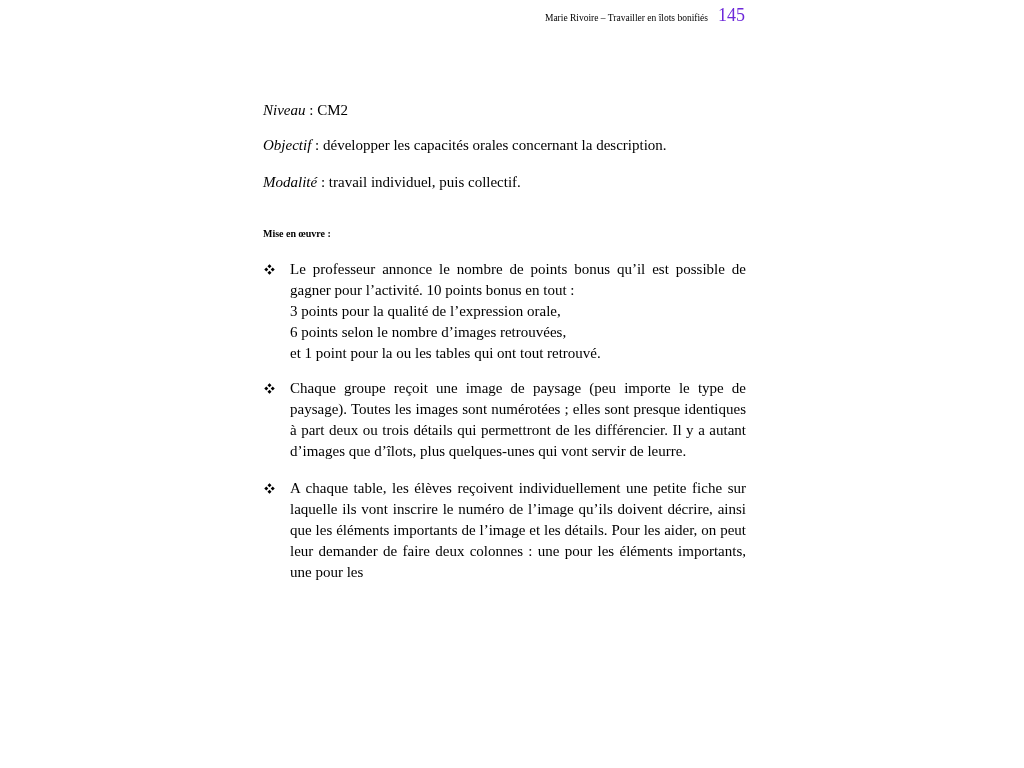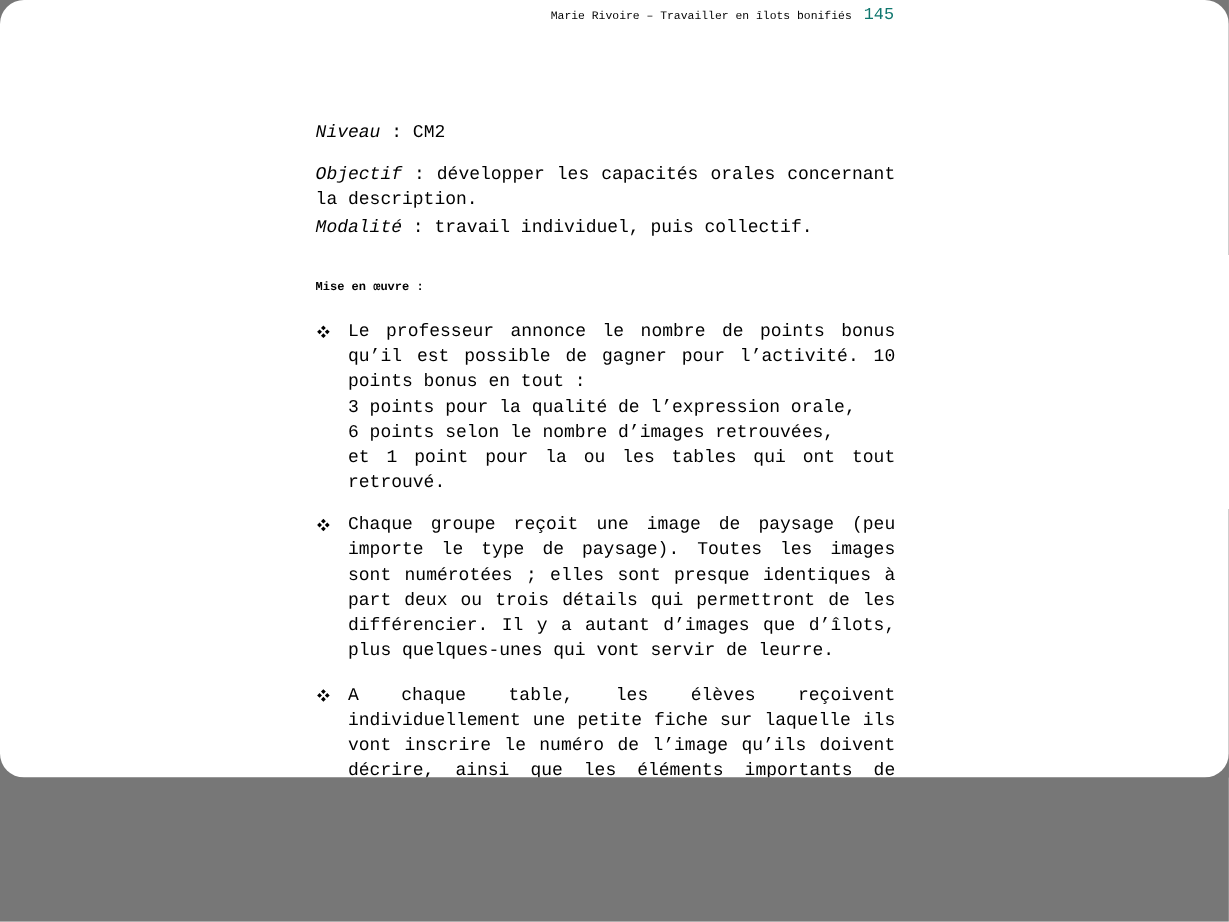--- a/index.html
+++ b/index.html
@@ -1,38 +1,37 @@
 <!DOCTYPE html>
 <html><head>
 <meta charset="utf-8">
 <style>
   * { margin: 0; padding: 0; box-sizing: border-box; }
   html, body { background: #777; }
   .page {
     position: relative;
     width: 1024px;
-    height: 648px;
+    height: 768px;
     background: #ffffff;
     overflow: hidden;
-    font-family: Liberation Mono, monospace;
+    font-family: Liberation Serif, serif;
     color: #000000;
-    border-radius: 20px;
   }
   
   .header {
     position: absolute;
     top: 5px;
     right: 279px;
     display: flex;
     align-items: baseline;
     gap: 10px;
     white-space: nowrap;
   }
   .running-title { font-size: 9.5px; color: #000; }
-  .page-number  { font-size: 14px; color: #0f766e; }
+  .page-number  { font-size: 18px; color: #6d28d9; }
   
   .content {
     position: absolute;
     left: 263px;
     top: 0;
     width: 483px;
   }
   .chapter-title {
     margin-top: 59px;
     font-size: 19px;
@@ -42,21 +41,21 @@
   }
   .para {
     font-size: 15px;
     line-height: 21px;
     text-align: justify;
   }
   .it { font-style: italic; }
   .p-niveau    { margin-top: 100px; }
   .p-prerequis { margin-top: 15px; }
   .p-objectif  { margin-top: 14px; }
-  .p-modalite  { margin-top: 2px; }
+  .p-modalite  { margin-top: 16px; }
   .section-heading {
     margin-top: 30px;
     font-size: 10px;
     line-height: 21px;
     font-weight: 700;
   }
   ul.bullet-list {
     list-style: none;
     margin-top: 15px;
   }

